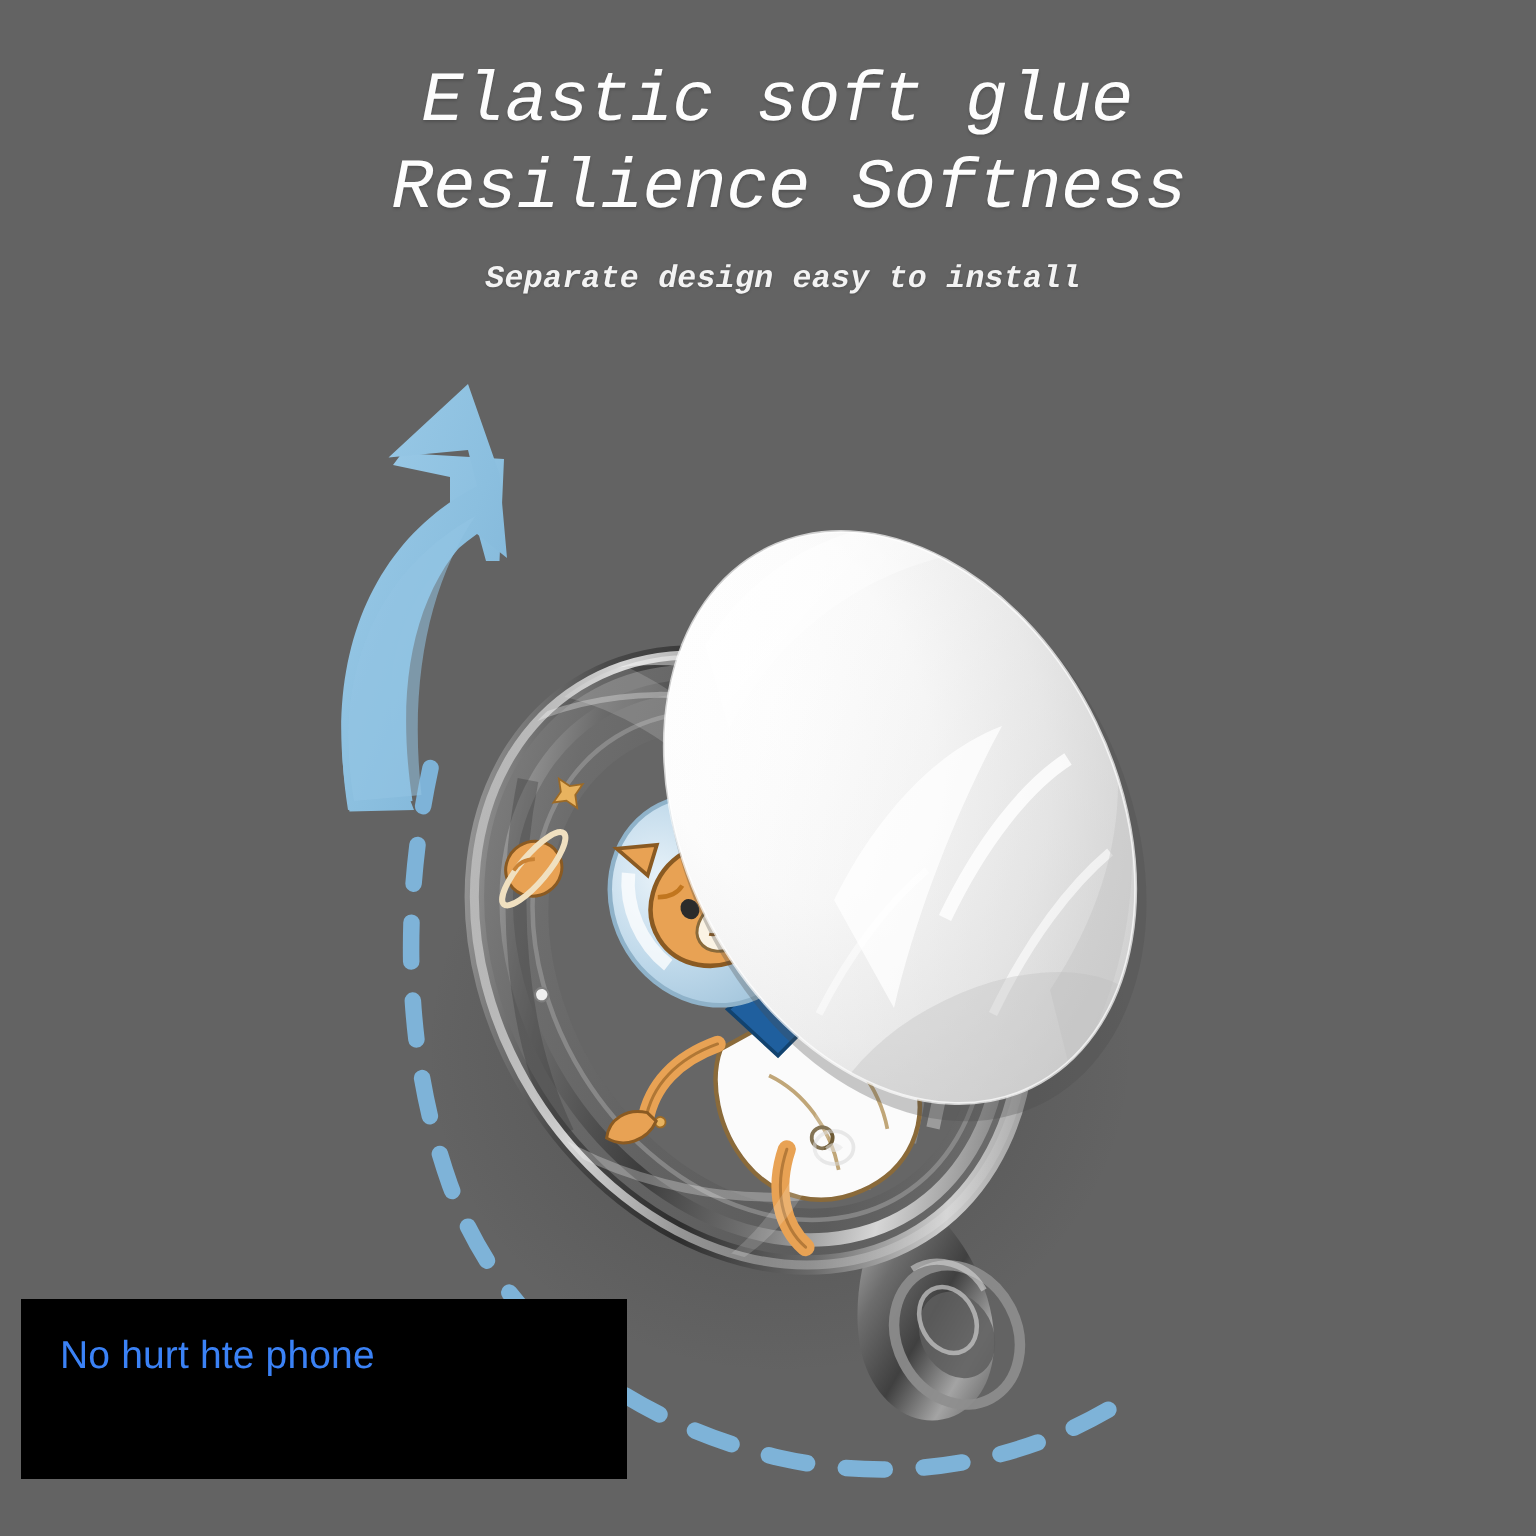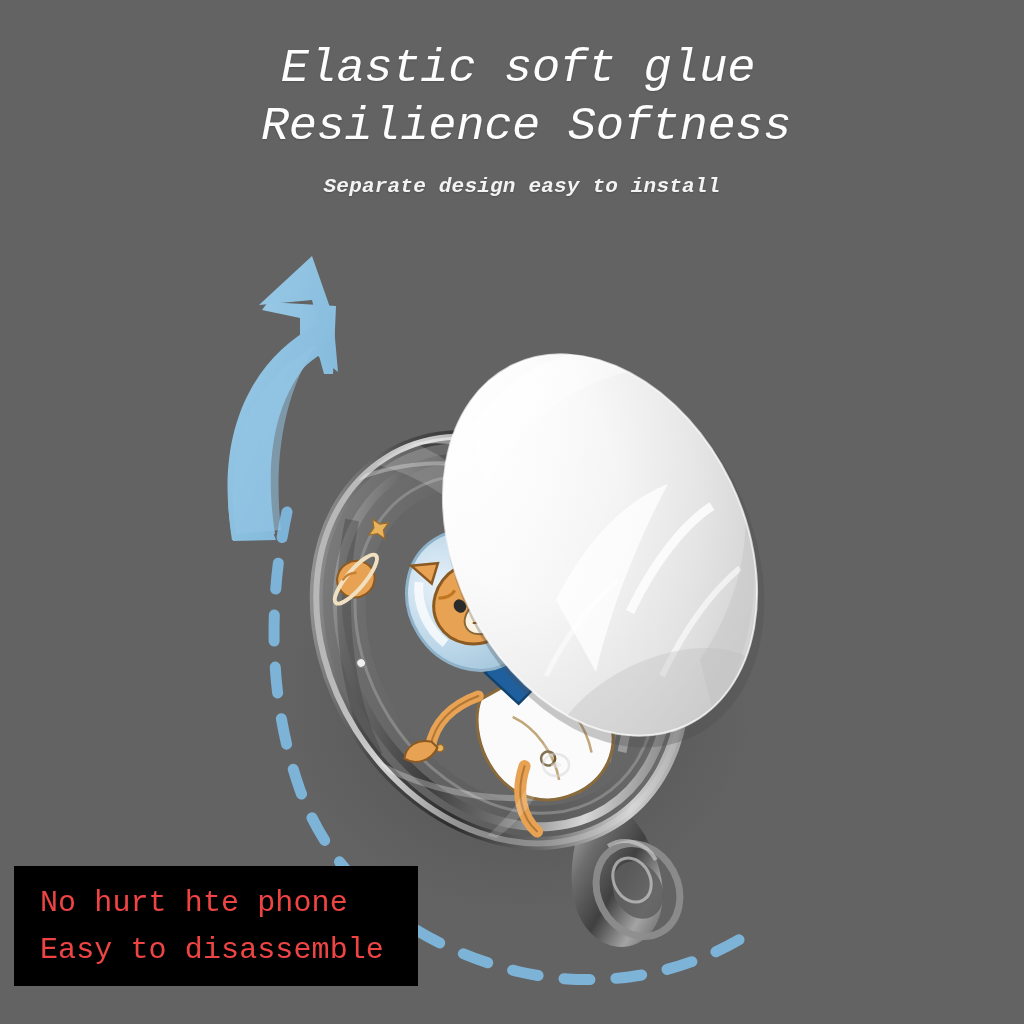--- a/index.html
+++ b/index.html
@@ -60,26 +60,25 @@
     left: 14px;
     top: 866px;
     width: 404px;
     height: 120px;
     background: #000000;
     box-sizing: border-box;
     padding: 14px 0 0 26px;
   }
   .caption-line {
     display: block;
-    color: #ef4444;
-    font-size: 30px;
+    color: #3b82f6;
+    font-size: 26px;
     line-height: 47px;
     font-weight: 400;
     letter-spacing: 0.1px;
-    font-family: Liberation Mono, monospace;
   }
 
   
   .scene {
     position: absolute;
     left: 0; top: 0;
     width: 1024px; height: 1024px;
   }
   .scene svg { display: block; }
 </style>
@@ -350,16 +349,15 @@
   </div>
 
   <div class="headline-block">
     <span class="headline line1">Elastic soft glue</span>
     <span class="headline line2">Resilience Softness</span>
     <span class="subhead">Separate design easy to install</span>
   </div>
 
   <div class="caption-box">
     <span class="caption-line">No hurt hte phone</span>
-    <span class="caption-line">Easy to disassemble</span>
   </div>
 
 </div>
 
 </body></html>

